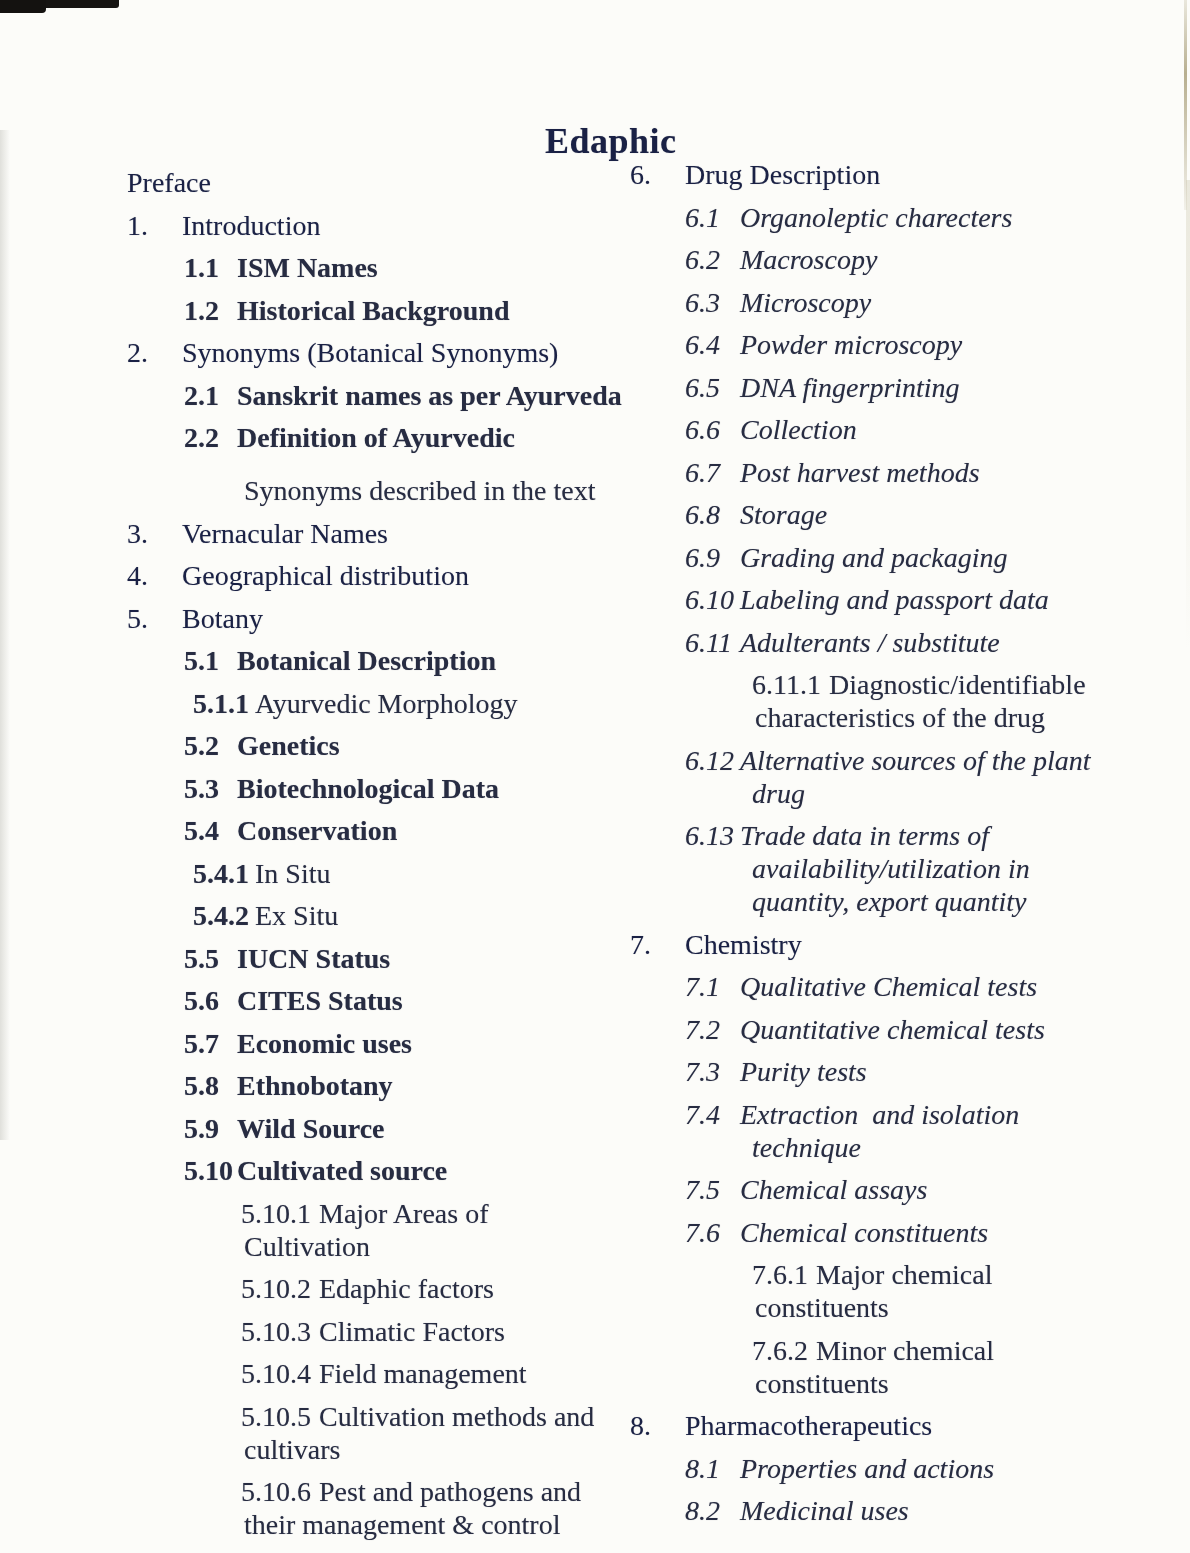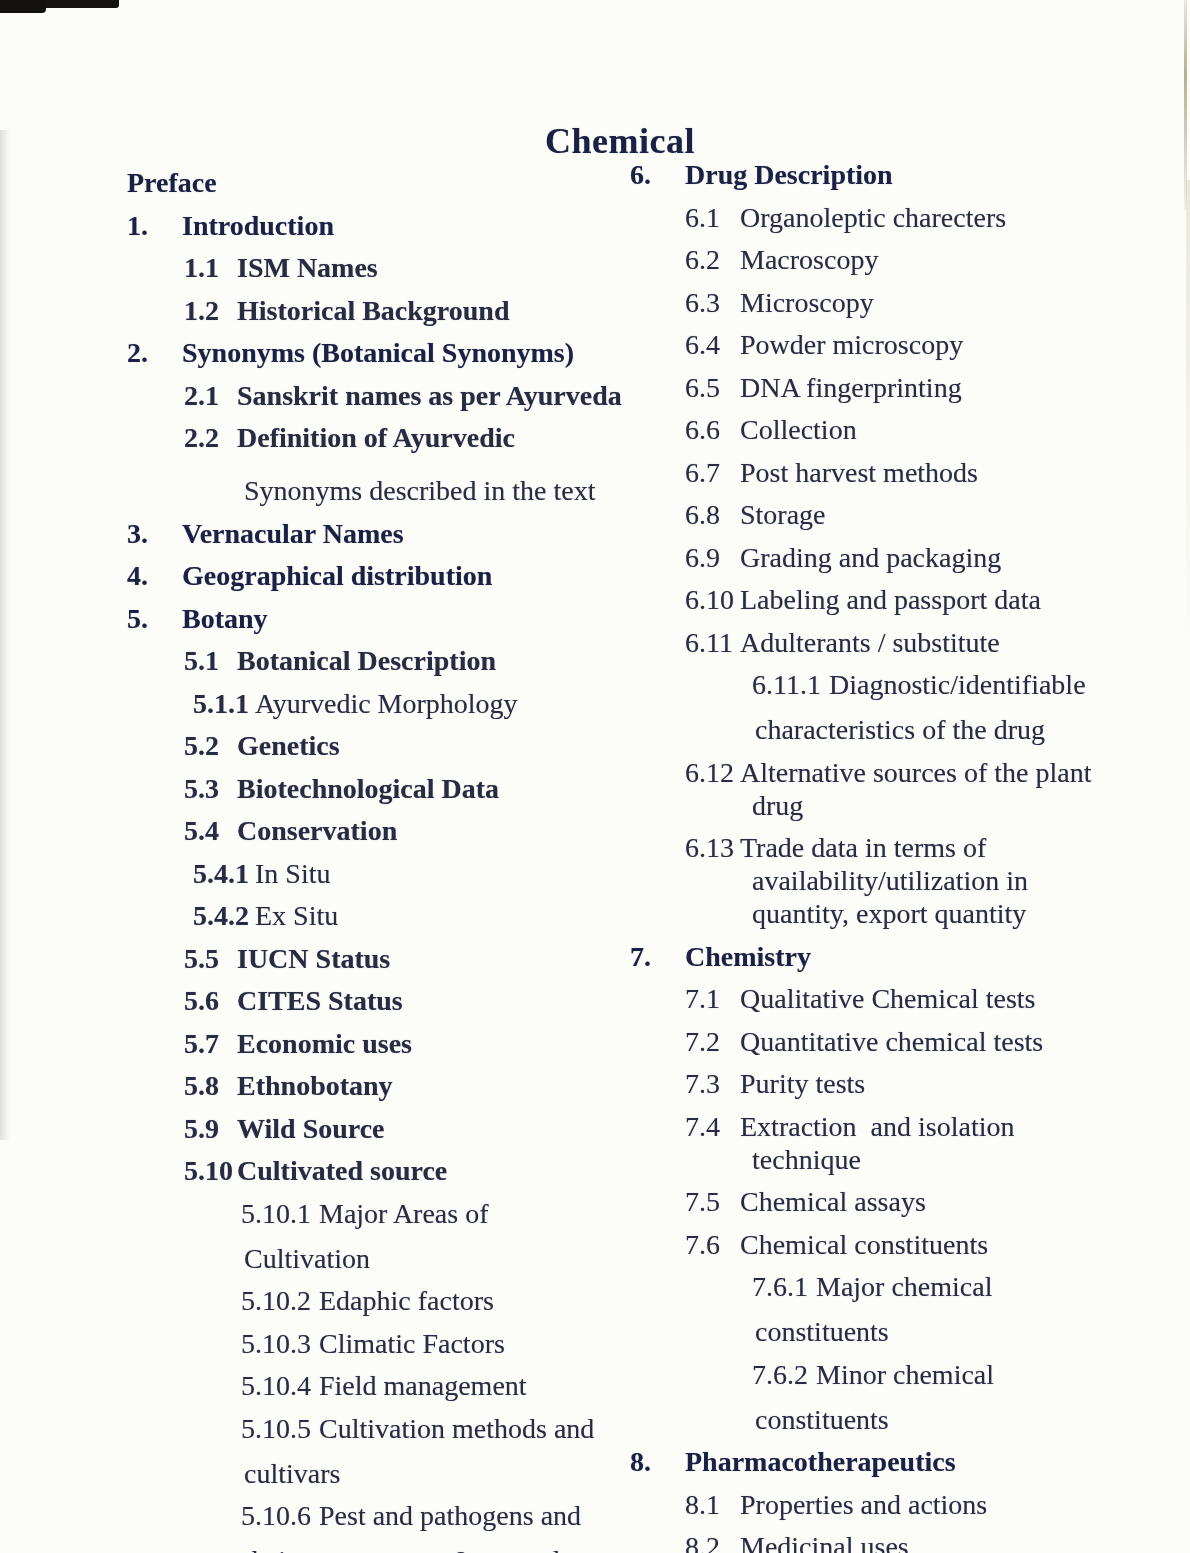--- a/index.html
+++ b/index.html
@@ -25,37 +25,37 @@
   .col{
     position:absolute;
     font-size:28px;
     white-space:pre-wrap;
   }
   .col-left{left:127px;top:166px;width:505px;}
   .col-right{left:630px;top:158px;width:548px;}
   .row{margin-bottom:9.5px;line-height:33px;}
   .lv-chapter,.lv-section,.lv-subsection,.lv-section-cont{display:flex;}
   .row .num{flex:0 0 auto;}
-  .lv-chapter{font-weight:700;color:var(--heading);}
+  .lv-chapter{font-weight:400;color:var(--heading);}
   .lv-chapter .num{width:55px;}
 
   .col-left .lv-section{padding-left:57px;font-weight:bold;}
   .col-left .lv-section .num{width:53px;}
   .col-left .lv-subsection{padding-left:66px;}
   .col-left .lv-subsection .num{width:62px;font-weight:bold;}
   .col-left .lv-section-cont{padding-left:117px;margin-top:20px;}
   .col-left .lv-subitem{padding-left:114px;}
 
-  .col-right .lv-section{padding-left:55px;}
+  .col-right .lv-section{padding-left:55px;font-style:italic;}
   .col-right .lv-section .num{width:55px;}
   .col-right .lv-subitem{padding-left:122px;}
 
   .lv-subitem{display:block;}
   .lv-subitem .num-inline{margin-right:8px;}
-  .lv-subitem .cont{margin-left:3px;margin-top:12px;}
+  .lv-subitem .cont{margin-left:3px;}
   .txt{flex:1 1 auto;}
   .txt .contline{margin-left:12px;}
 
   
   .artifact{position:absolute;pointer-events:none;}
   .art-top-edge{left:0;top:0;width:119px;height:8px;background:#161412;border-radius:0 0 3px 0;}
   .art-top-corner{left:0;top:0;width:46px;height:13px;background:#141210;border-radius:0 0 4px 0;}
   .art-left-shade{left:0;top:130px;width:10px;height:1010px;
     background:linear-gradient(to right, rgba(185,185,178,.42), rgba(185,185,178,0));}
   .art-right-line{left:1184px;top:0;width:3px;height:210px;
@@ -65,16 +65,16 @@
 </style>
 </head>
 <body>
 
 <div class="artifact art-top-edge"></div>
 <div class="artifact art-top-corner"></div>
 <div class="artifact art-left-shade"></div>
 <div class="artifact art-right-line"></div>
 <div class="artifact art-right-shade"></div>
 
-<h1 class="page-title">Chemical</h1>
+<h1 class="page-title">Edaphic</h1>
 
 <div class="col col-left"><div class="row lv-chapter no-num"><span class="txt"><div>Preface</div></span></div><div class="row lv-chapter"><span class="num">1.</span><span class="txt"><div>Introduction</div></span></div><div class="row lv-section"><span class="num">1.1</span><span class="txt"><div>ISM Names</div></span></div><div class="row lv-section"><span class="num">1.2</span><span class="txt"><div>Historical Background</div></span></div><div class="row lv-chapter"><span class="num">2.</span><span class="txt"><div>Synonyms (Botanical Synonyms)</div></span></div><div class="row lv-section"><span class="num">2.1</span><span class="txt"><div>Sanskrit names as per Ayurveda</div></span></div><div class="row lv-section"><span class="num">2.2</span><span class="txt"><div>Definition of Ayurvedic</div></span></div><div class="row lv-section-cont no-num"><span class="txt"><div>Synonyms described in the text</div></span></div><div class="row lv-chapter"><span class="num">3.</span><span class="txt"><div>Vernacular Names</div></span></div><div class="row lv-chapter"><span class="num">4.</span><span class="txt"><div>Geographical distribution</div></span></div><div class="row lv-chapter"><span class="num">5.</span><span class="txt"><div>Botany</div></span></div><div class="row lv-section"><span class="num">5.1</span><span class="txt"><div>Botanical Description</div></span></div><div class="row lv-subsection"><span class="num">5.1.1</span><span class="txt"><div>Ayurvedic Morphology</div></span></div><div class="row lv-section"><span class="num">5.2</span><span class="txt"><div>Genetics</div></span></div><div class="row lv-section"><span class="num">5.3</span><span class="txt"><div>Biotechnological Data</div></span></div><div class="row lv-section"><span class="num">5.4</span><span class="txt"><div>Conservation</div></span></div><div class="row lv-subsection"><span class="num">5.4.1</span><span class="txt"><div>In Situ</div></span></div><div class="row lv-subsection"><span class="num">5.4.2</span><span class="txt"><div>Ex Situ</div></span></div><div class="row lv-section"><span class="num">5.5</span><span class="txt"><div>IUCN Status</div></span></div><div class="row lv-section"><span class="num">5.6</span><span class="txt"><div>CITES Status</div></span></div><div class="row lv-section"><span class="num">5.7</span><span class="txt"><div>Economic uses</div></span></div><div class="row lv-section"><span class="num">5.8</span><span class="txt"><div>Ethnobotany</div></span></div><div class="row lv-section"><span class="num">5.9</span><span class="txt"><div>Wild Source</div></span></div><div class="row lv-section"><span class="num">5.10</span><span class="txt"><div>Cultivated source</div></span></div><div class="row lv-subitem"><div class="line"><span class="num-inline">5.10.1</span><span>Major Areas of</span></div><div class="line cont">Cultivation</div></div><div class="row lv-subitem"><div class="line"><span class="num-inline">5.10.2</span><span>Edaphic factors</span></div></div><div class="row lv-subitem"><div class="line"><span class="num-inline">5.10.3</span><span>Climatic Factors</span></div></div><div class="row lv-subitem"><div class="line"><span class="num-inline">5.10.4</span><span>Field management</span></div></div><div class="row lv-subitem"><div class="line"><span class="num-inline">5.10.5</span><span>Cultivation methods and</span></div><div class="line cont">cultivars</div></div><div class="row lv-subitem"><div class="line"><span class="num-inline">5.10.6</span><span>Pest and pathogens and</span></div><div class="line cont">their management &amp; control</div></div></div>
 <div class="col col-right"><div class="row lv-chapter"><span class="num">6.</span><span class="txt"><div>Drug Description</div></span></div><div class="row lv-section"><span class="num">6.1</span><span class="txt"><div>Organoleptic charecters</div></span></div><div class="row lv-section"><span class="num">6.2</span><span class="txt"><div>Macroscopy</div></span></div><div class="row lv-section"><span class="num">6.3</span><span class="txt"><div>Microscopy</div></span></div><div class="row lv-section"><span class="num">6.4</span><span class="txt"><div>Powder microscopy</div></span></div><div class="row lv-section"><span class="num">6.5</span><span class="txt"><div>DNA fingerprinting</div></span></div><div class="row lv-section"><span class="num">6.6</span><span class="txt"><div>Collection</div></span></div><div class="row lv-section"><span class="num">6.7</span><span class="txt"><div>Post harvest methods</div></span></div><div class="row lv-section"><span class="num">6.8</span><span class="txt"><div>Storage</div></span></div><div class="row lv-section"><span class="num">6.9</span><span class="txt"><div>Grading and packaging</div></span></div><div class="row lv-section"><span class="num">6.10</span><span class="txt"><div>Labeling and passport data</div></span></div><div class="row lv-section"><span class="num">6.11</span><span class="txt"><div>Adulterants / substitute</div></span></div><div class="row lv-subitem"><div class="line"><span class="num-inline">6.11.1</span><span>Diagnostic/identifiable</span></div><div class="line cont">characteristics of the drug</div></div><div class="row lv-section"><span class="num">6.12</span><span class="txt"><div>Alternative sources of the plant</div><div class="contline">drug</div></span></div><div class="row lv-section"><span class="num">6.13</span><span class="txt"><div>Trade data in terms of</div><div class="contline">availability/utilization in</div><div class="contline">quantity, export quantity</div></span></div><div class="row lv-chapter"><span class="num">7.</span><span class="txt"><div>Chemistry</div></span></div><div class="row lv-section"><span class="num">7.1</span><span class="txt"><div>Qualitative Chemical tests</div></span></div><div class="row lv-section"><span class="num">7.2</span><span class="txt"><div>Quantitative chemical tests</div></span></div><div class="row lv-section"><span class="num">7.3</span><span class="txt"><div>Purity tests</div></span></div><div class="row lv-section"><span class="num">7.4</span><span class="txt"><div>Extraction  and isolation</div><div class="contline">technique</div></span></div><div class="row lv-section"><span class="num">7.5</span><span class="txt"><div>Chemical assays</div></span></div><div class="row lv-section"><span class="num">7.6</span><span class="txt"><div>Chemical constituents</div></span></div><div class="row lv-subitem"><div class="line"><span class="num-inline">7.6.1</span><span>Major chemical</span></div><div class="line cont">constituents</div></div><div class="row lv-subitem"><div class="line"><span class="num-inline">7.6.2</span><span>Minor chemical</span></div><div class="line cont">constituents</div></div><div class="row lv-chapter"><span class="num">8.</span><span class="txt"><div>Pharmacotherapeutics</div></span></div><div class="row lv-section"><span class="num">8.1</span><span class="txt"><div>Properties and actions</div></span></div><div class="row lv-section"><span class="num">8.2</span><span class="txt"><div>Medicinal uses</div></span></div></div>
 
 </body></html>

